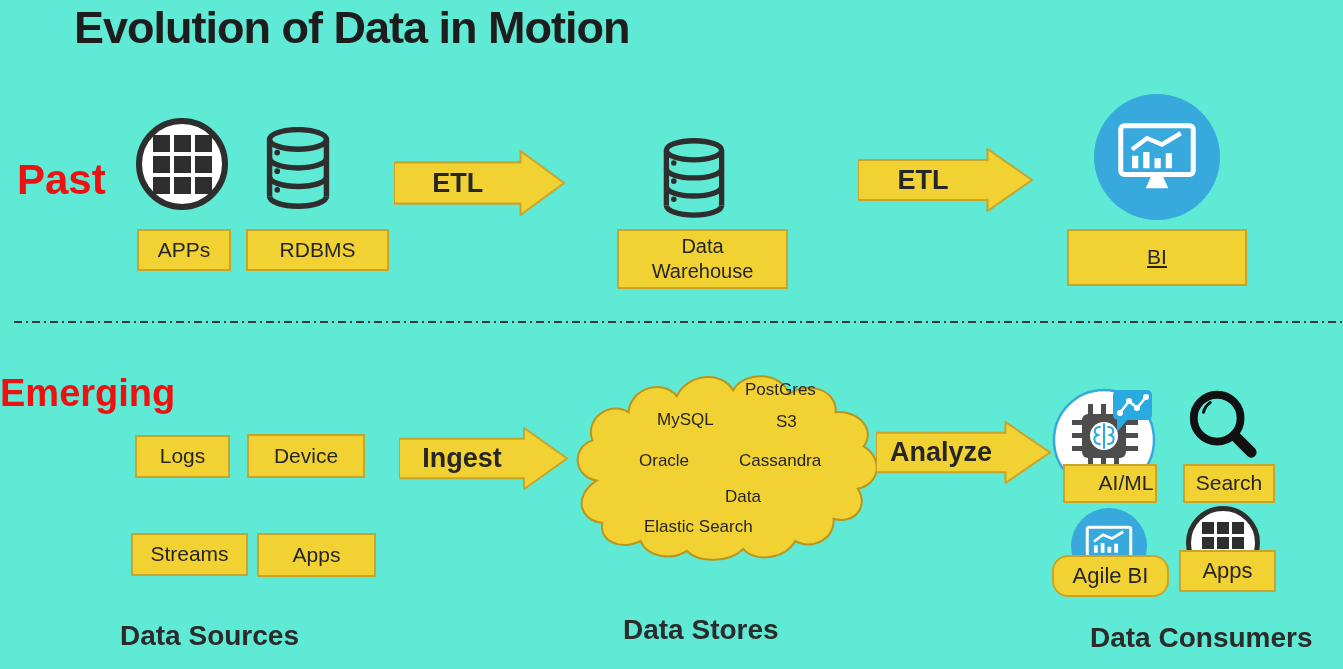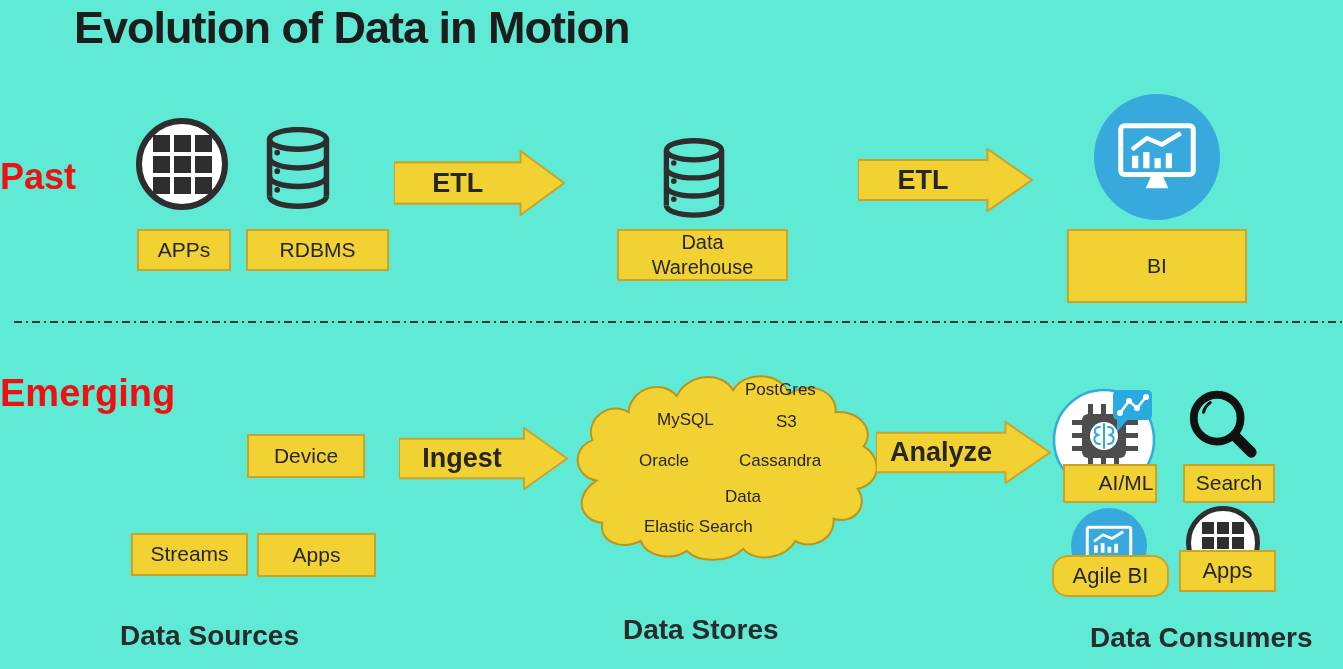--- a/index.html
+++ b/index.html
@@ -47,21 +47,21 @@
   .caption{font-size:28px;font-weight:700;color:#2b2b2b;white-space:nowrap;}
   .cloud-item{position:absolute;font-size:17px;color:#262626;white-space:nowrap;z-index:3;}
 </style>
 </head>
 <body>
 
 <div id="page">
 
   <div class="abs title" style="left:74px;top:2px;">Evolution of Data in Motion</div>
 
-  <div class="abs rowlabel" style="left:0;top:156px;font-size:36px;">Past</div>
+  <div class="abs rowlabel" style="left:17px;top:156px;font-size:42px;">Past</div>
 
   <div class="abs grid-circle" style="left:136px;top:118px;width:92px;height:92px;">
     <span class="grid">
         <i></i>
         <i></i>
         <i></i>
         <i></i>
         <i></i>
         <i></i>
         <i></i>
@@ -107,21 +107,21 @@
         <path d="M6,45 A26 9 0 0 0 58,45"></path>
       </g>
       <g fill="#2E2E2E">
         <circle cx="13" cy="23" r="2.6"></circle>
           <circle cx="13" cy="40" r="2.6"></circle>
           <circle cx="13" cy="57" r="2.6"></circle>
       </g>
     </svg>
   </div>
 
-  <div class="abs box" style="left:617px;top:229px;width:171px;height:52px;font-size:20px;">
+  <div class="abs box" style="left:617px;top:229px;width:171px;height:60px;font-size:20px;">
     <span style="width:118px;">Data Warehouse</span>
   </div>
 
   <div class="abs arrow" style="left:858px;top:148px;width:176px;height:64px;">
     <svg viewBox="0 0 174 64" preserveAspectRatio="none">
       <polygon points="0,12 128,12 128,1 172,32 128,63 128,52 0,52" fill="#F2D233" stroke="#C9A42A" stroke-width="2"></polygon>
     </svg>
     <span class="arrow-text">ETL</span>
   </div>
 
@@ -131,26 +131,27 @@
       <g fill="#ffffff">
         <rect x="12" y="27" width="5" height="10"></rect>
         <rect x="21" y="24" width="5" height="13"></rect>
         <rect x="30" y="29" width="5" height="8"></rect>
         <rect x="39" y="25" width="5" height="12"></rect>
       </g>
       <polyline points="12,22 24,13 36,18 51,9" fill="none" stroke="#ffffff" stroke-width="3.5"></polyline>
       <polygon points="27,44 37,44 41,53 23,53" fill="#ffffff"></polygon>
     </svg>
   </div>
-  <div class="abs box" style="left:1067px;top:229px;width:180px;height:74px;">BI</div>
+  <div class="abs box" style="left:1067px;top:229px;width:180px;height:57px;text-decoration:underline;">BI</div>
 
   <div class="abs divider" style="left:14px;top:321px;right:0;"></div>
 
   <div class="abs rowlabel" style="left:0px;top:372px;font-size:38px;">Emerging</div>
 
+  <div class="abs box" style="left:135px;top:435px;width:95px;height:43px;">Logs</div>
   <div class="abs box" style="left:247px;top:434px;width:118px;height:44px;">Device</div>
   <div class="abs box" style="left:131px;top:533px;width:117px;height:43px;">Streams</div>
   <div class="abs box" style="left:257px;top:533px;width:119px;height:44px;">Apps</div>
 
   <div class="abs arrow" style="left:399px;top:427px;width:170px;height:63px;">
     <svg viewBox="0 0 174 64" preserveAspectRatio="none">
       <polygon points="0,12 128,12 128,1 172,32 128,63 128,52 0,52" fill="#F2D233" stroke="#C9A42A" stroke-width="2"></polygon>
     </svg>
     <span class="arrow-text">Ingest</span>
   </div>

